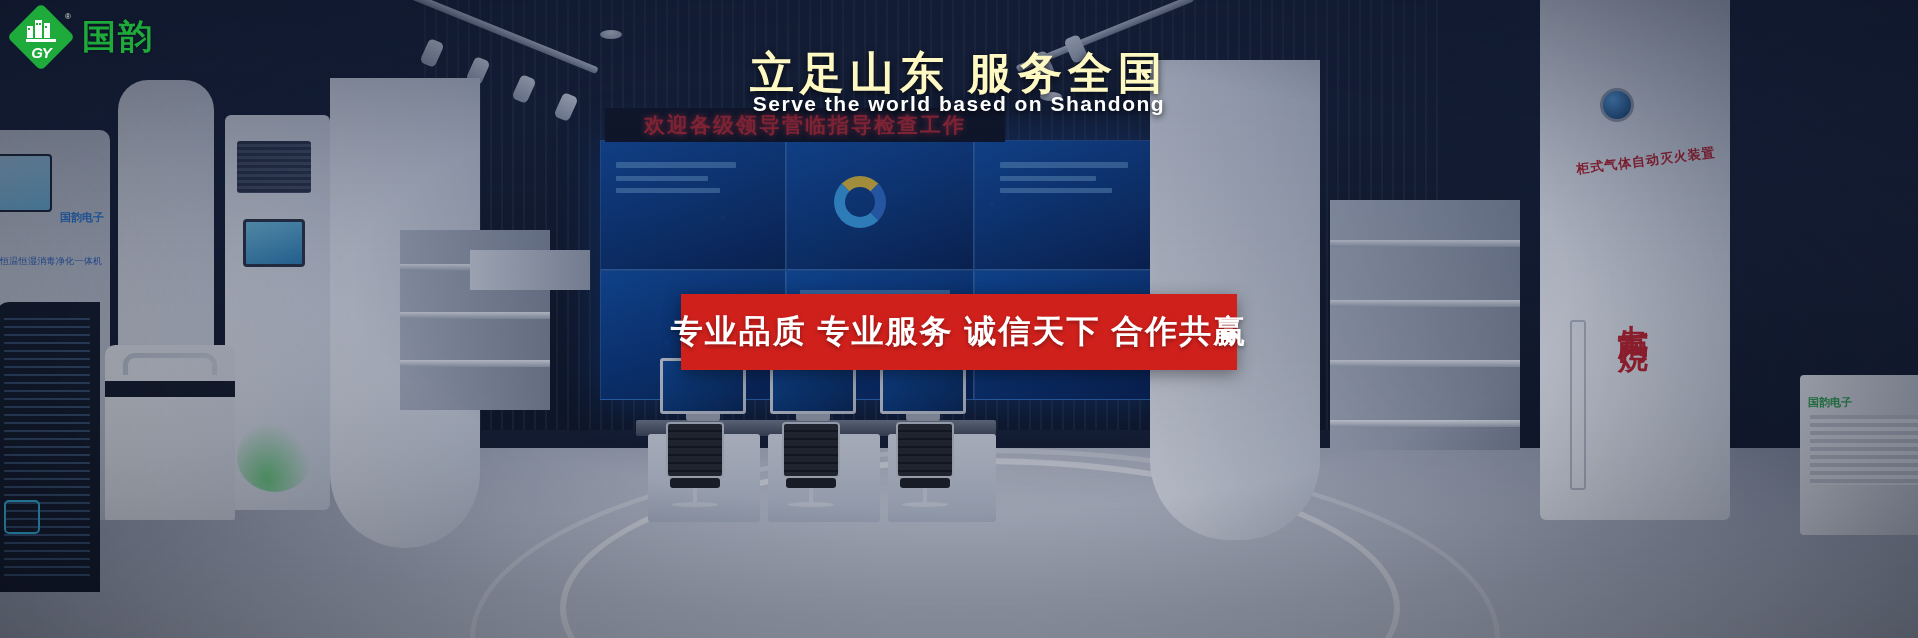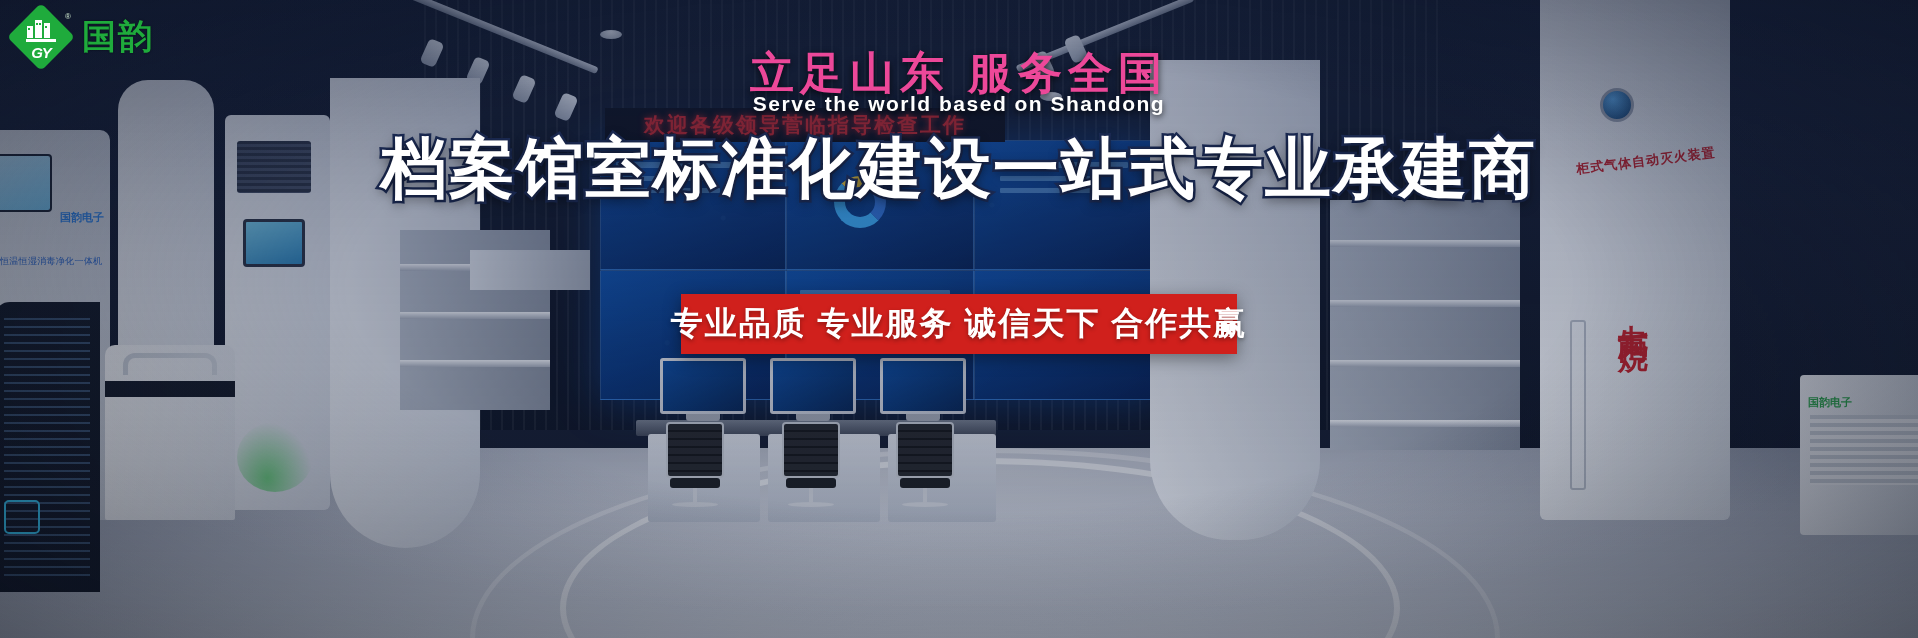--- a/index.html
+++ b/index.html
@@ -356,21 +356,21 @@
     color:#1fab3c; font-size:34px; font-weight:bold; letter-spacing:2px;
     text-shadow:0 0 2px rgba(0,0,0,.6);
     font-family:"Liberation Sans","DejaVu Sans",sans-serif;
   }
 
   .overlay { position:absolute; inset:0; z-index:30; }
 
   .headline-cn {
     position:absolute; left:0; right:0; top:44px;
     text-align:center;
-    color:#ec4899;
+    color:#fef9c3;
     font-size:44px; font-weight:bold; letter-spacing:6px;
     text-shadow:0 2px 7px rgba(0,0,0,.75);
   }
   .headline-en {
     position:absolute; left:0; right:0; top:92px;
     text-align:center;
     color:#ffffff;
     font-size:21px; font-weight:bold; letter-spacing:1.5px;
     text-shadow:0 2px 6px rgba(0,0,0,.8);
   }
@@ -388,21 +388,21 @@
     position:absolute; left:0; right:0; top:196px;
     text-align:center;
     color:#ffffff;
     font-size:30px; font-weight:bold; letter-spacing:.5px;
     -webkit-text-stroke:4px #1b2a53;
     paint-order:stroke fill;
   }
 
   .slogan-bar {
     position:absolute; left:50%; transform:translateX(-50%);
-    top:294px; width:556px; height:60px;
+    top:294px; width:556px; height:76px;
     background:#d0201c;
     display:flex; align-items:center; justify-content:center;
     box-shadow:0 4px 16px rgba(0,0,0,.4);
   }
   .slogan-bar span {
     color:#ffffff; font-size:32px; font-weight:bold; letter-spacing:2px;
     white-space:nowrap;
     text-shadow:0 2px 4px rgba(0,0,0,.35);
   }
 </style>
@@ -562,19 +562,18 @@
           <path d="M0 19 L30 19 L30 22 L0 22 Z" fill="#ffffff"></path>
         </svg>
         <div class="gy">GY</div>
         <div class="logo-reg">®</div>
       </div>
       <div class="logo-text">国韵</div>
     </div>
 
     <div class="headline-cn">立足山东 服务全国</div>
     <div class="headline-en">Serve the world based on Shandong</div>
-    <div class="title-cn">档案馆室标准化建设一站式专业承建商</div>
 
     <div class="slogan-bar">
       <span>专业品质  专业服务  诚信天下  合作共赢</span>
     </div>
   </div>
 </div>
 
 </body></html>

